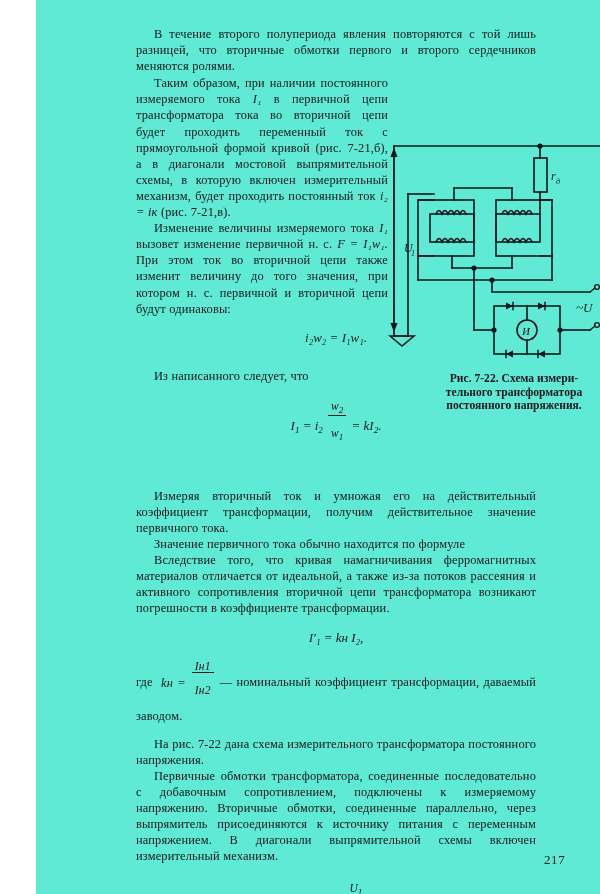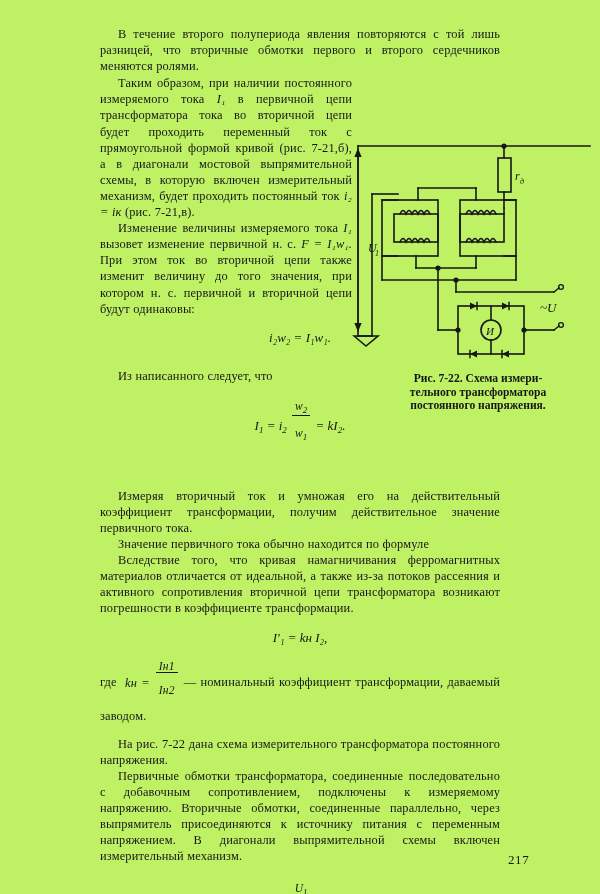--- a/index.html
+++ b/index.html
@@ -11,21 +11,22 @@
     width: 600px;
     height: 894px;
     position: relative;
     font-family: "Liberation Serif", "DejaVu Serif", serif;
     color: #17161a;
     overflow: hidden;
   }
   .page {
     position: absolute;
     inset: 0;
-    background: #bef264;
+    background: #5eead4;
+    margin-left: 36px;
   }
   
   .col {
     position: absolute;
     left: 100px;
     top: 26px;
     width: 400px;
   }
   p.para {
     margin: 0 0 0 0;
@@ -44,21 +45,21 @@
     margin: 9px 0 9px 0;
   }
   .eq .sub {
     font-size: 9px;
     vertical-align: -3px;
     font-style: italic;
   }
   .frac {
     display: inline-block;
     vertical-align: middle;
-    text-align: left;
+    text-align: right;
     margin: 0 2px;
     line-height: 1.05;
   }
   .frac .num { display: block; padding: 0 3px; font-size: 11.5px; }
   .frac .den { display: block; border-top: 1px solid #17161a; padding: 11px 3px; font-size: 11.5px; }
   .inline-eq { font-style: italic; }
 
   
   .wrapbox {
     float: right;

